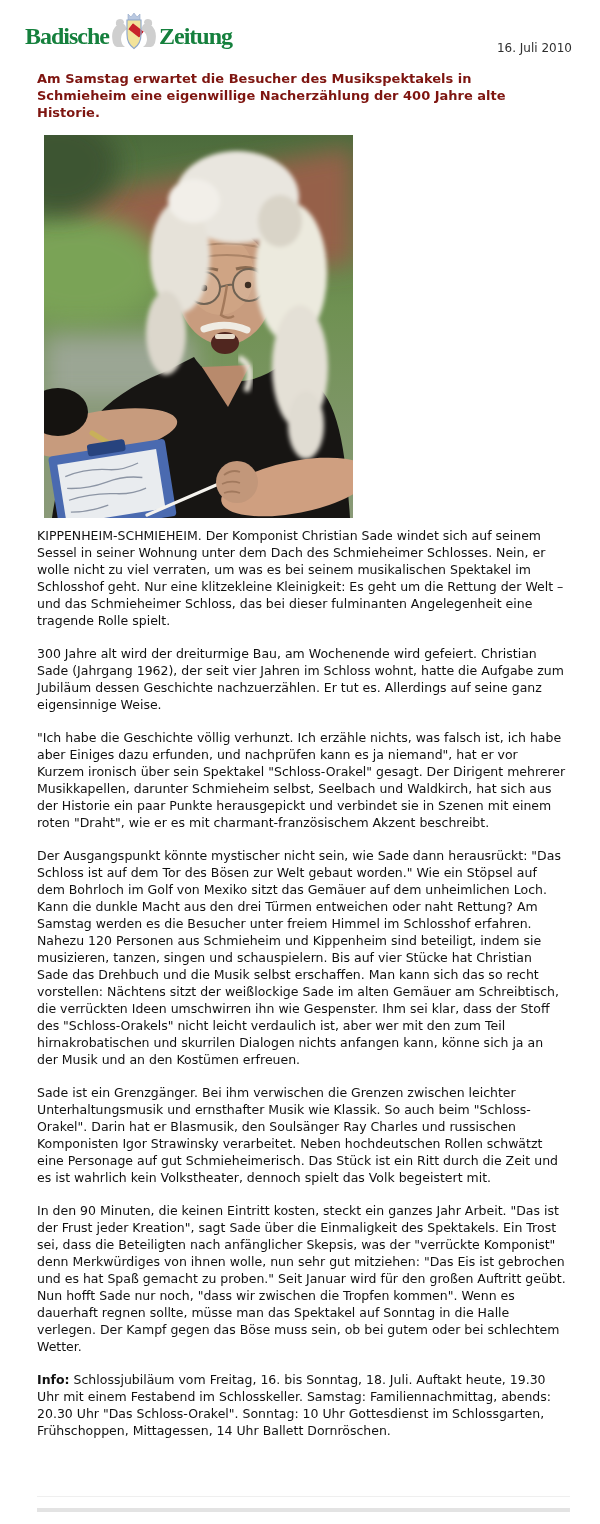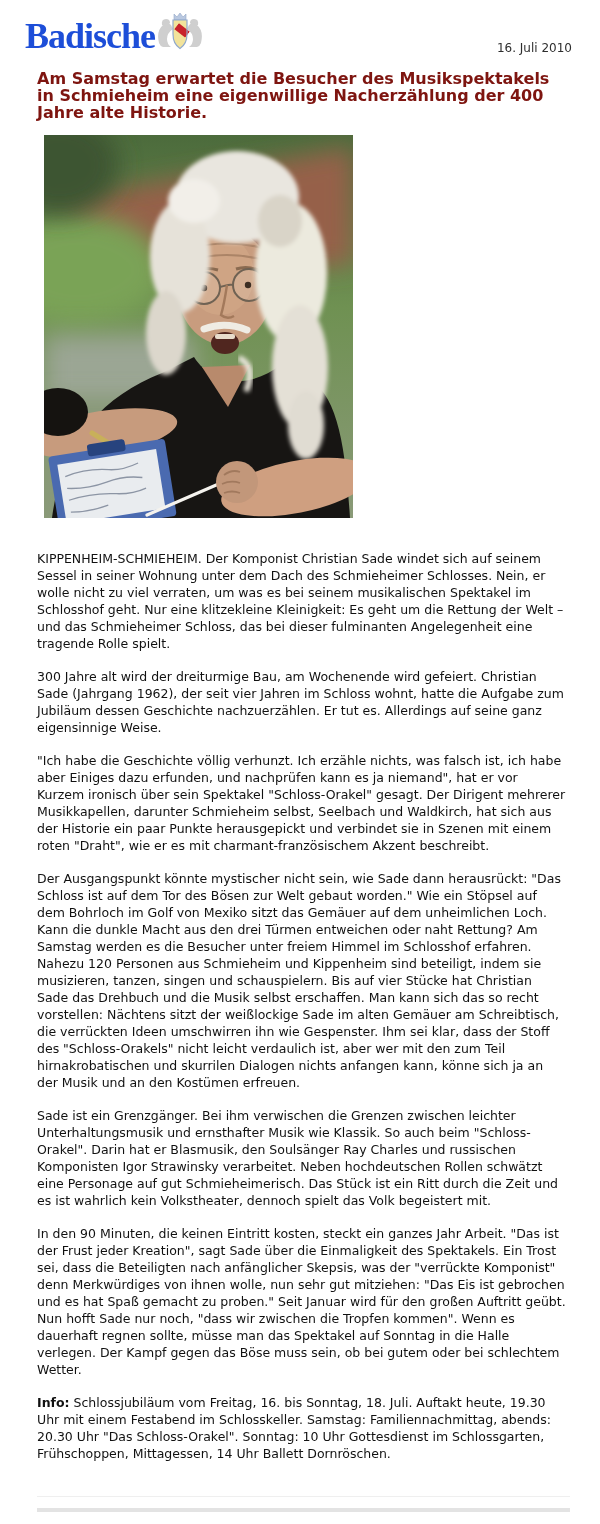--- a/index.html
+++ b/index.html
@@ -22,62 +22,62 @@
   }
   .logo {
     display: inline-flex;
     align-items: center;
     text-decoration: none;
     cursor: pointer;
   }
   .logo-word {
     font-family: "Liberation Serif", "DejaVu Serif", serif;
     font-weight: bold;
-    font-size: 36px;
+    font-size: 24px;
     line-height: 40px;
-    color: #1d4ed8;
+    color: #15803d;
     letter-spacing: -1px;
   }
   .logo-crest { margin: 0 2px; position: relative; top: -1px; }
   .date {
     font-size: 12px;
     color: #2e2e2e;
     padding-bottom: 3px;
   }
   
   .article { margin: 12px 33px 0 37px; width: 530px; }
   .title {
     font-family: "Liberation Serif", "DejaVu Serif", serif;
     font-weight: bold;
     font-size: 23px;
     line-height: 28px;
     color: #000000;
     letter-spacing: 0.2px;
   }
   .subtitle {
     margin-top: 7px;
-    font-size: 16px;
+    font-size: 13px;
     font-weight: bold;
     line-height: 17px;
     color: #7e1510;
     max-width: 515px;
   }
   .photo {
     margin: 14px 0 0 7px;
     width: 309px;
     height: 383px;
     display: block;
   }
   .caption {
     margin-top: 11px;
     font-size: 12.5px;
     line-height: 16px;
     color: #222222;
   }
-  .body-text { margin-top: 32px; }
+  .body-text { margin-top: 9px; }
   .body-text p, .info-para {
     font-size: 12.5px;
     line-height: 17px;
     color: #111111;
     margin-bottom: 16px;
   }
   .info-para { margin-top: 0; }
   .info-label { font-weight: bold; }
   
   .rule-thin {
@@ -118,20 +118,21 @@
           <defs>
             <clipPath id="shieldClip">
               <path d="M16,7 H30 V21 Q30 31 23 35.5 Q16 31 16 21 Z"></path>
             </clipPath>
           </defs>
           <path d="M16,7 H30 V21 Q30 31 23 35.5 Q16 31 16 21 Z" fill="#f2e39b"></path>
           <rect x="8" y="13" width="32" height="7.5" transform="rotate(38 23 20)" fill="#c8232b" clip-path="url(#shieldClip)"></rect>
           <path d="M16,7 H30 V21 Q30 31 23 35.5 Q16 31 16 21 Z" fill="none" stroke="#8fa8cc" stroke-width="1.2"></path>
         </svg>
       </span>
+      <span class="logo-word">Zeitung</span>
     </span>
     <span class="date">16. Juli 2010</span>
   </div>
 
   <div class="article">
     <p class="subtitle">Am Samstag erwartet die Besucher des Musikspektakels in Schmieheim eine eigenwillige Nacherzählung der 400 Jahre alte Historie.</p>
 
     <svg class="photo" viewBox="0 0 309 383" aria-hidden="true">
       <defs>
         <filter id="b12" x="-40%" y="-40%" width="180%" height="180%">

